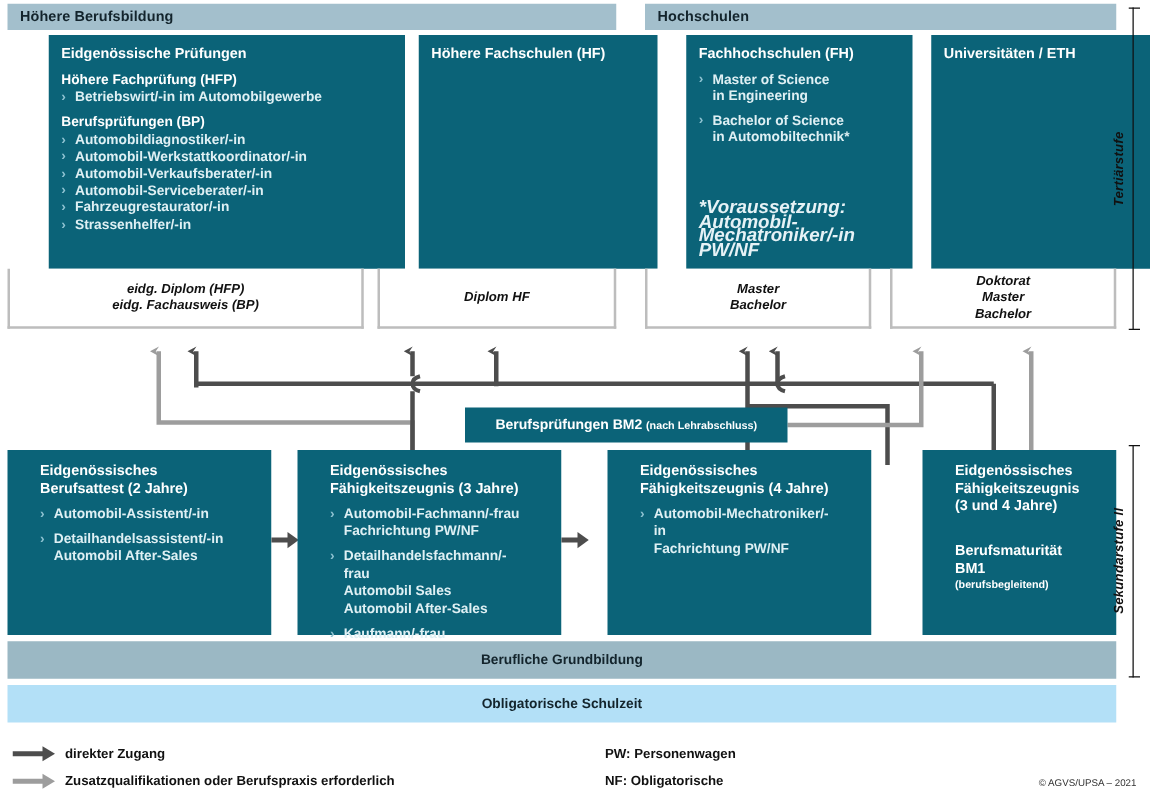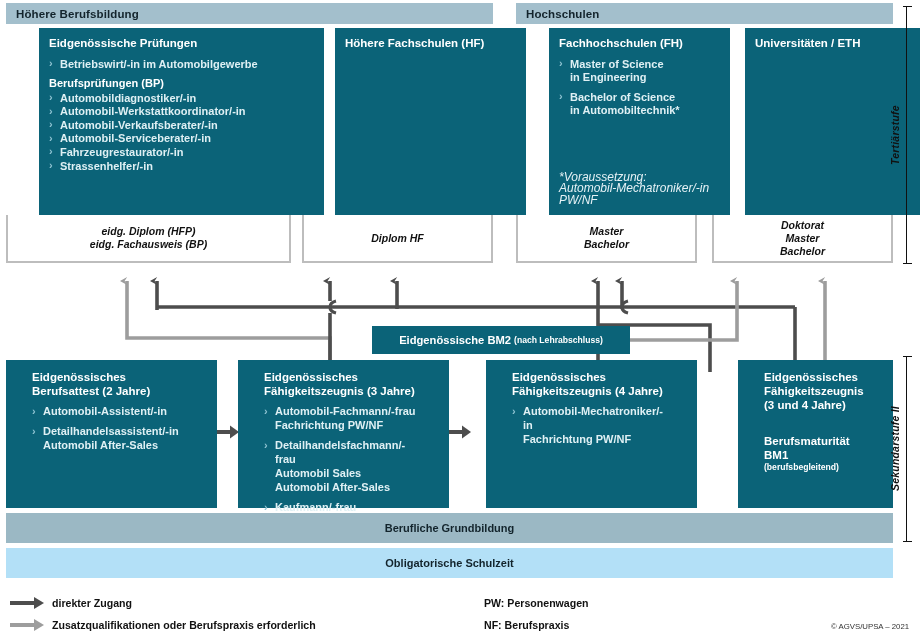--- a/index.html
+++ b/index.html
@@ -17,21 +17,21 @@
              display:flex;align-items:center;justify-content:center;text-align:center;
              color:#111;font-style:italic;font-weight:bold;font-size:10.5px;line-height:13px;}
 
   .boxtitle{font-weight:bold;font-size:11.5px;line-height:13.5px;margin:0 0 7px 0;color:#fff;}
   .subhead{font-weight:bold;font-size:11px;line-height:13.5px;margin:6px 0 1px 0;color:#fff;}
   ul.bl{list-style:none;margin:0;padding:0;}
   ul.bl li{position:relative;padding-left:11px;font-size:11px;line-height:13.6px;
            font-weight:bold;color:#dff0f4;margin:0 0 0 0;}
   ul.bl li.gap{margin-top:6px;}
   ul.bl li:before{content:"\203A";position:absolute;left:0;top:-0.5px;color:#8fc3d2;font-size:11px;}
-  .note{font-style:italic;font-weight:normal;font-size:12px;line-height:11.5px;color:#e6f2f6;}
+  .note{font-style:italic;font-weight:bold;font-size:15px;line-height:11.5px;color:#e6f2f6;}
 
   
   .sec{background:#0b6378;color:#fff;padding:10px 26px;}
   .sec .t{font-weight:bold;font-size:11.5px;line-height:14px;color:#fff;}
   .sec ul.bl{margin-top:6px;}
   .sec ul.bl li{color:#dff0f4;line-height:14px;}
   .bm1{font-weight:bold;font-size:11.5px;line-height:14px;color:#fff;}
   .bm1 small{display:block;font-size:8.6px;font-weight:bold;line-height:11px;}
 
   
@@ -102,20 +102,21 @@
     <path d="M825,104 L825,13" fill="none" stroke="#9d9d9d" stroke-width="3.6" marker-end="url(#mlight)"></path>
 
     <path d="M412,72 L412,13" fill="none" stroke="#9d9d9d" stroke-width="3.6" marker-end="url(#mlight)" opacity="0"></path>
   </svg>
 
   <div class="abs hdrband" style="left:6px;top:3px;width:487px;height:21px;">Höhere Berufsbildung</div>
   <div class="abs hdrband" style="left:516px;top:3px;width:377px;height:21px;">Hochschulen</div>
 
   <div class="abs tealbox" style="left:6px;top:28px;width:285px;height:187px;">
     <div class="boxtitle">Eidgenössische Prüfungen</div>
+    <div class="subhead" style="margin-top:0;">Höhere Fachprüfung (HFP)</div>
     <ul class="bl">
       <li>Betriebswirt/-in im Automobilgewerbe</li>
     </ul>
     <div class="subhead">Berufsprüfungen (BP)</div>
     <ul class="bl">
       <li>Automobildiagnostiker/-in</li>
       <li>Automobil-Werkstattkoordinator/-in</li>
       <li>Automobil-Verkaufsberater/-in</li>
       <li>Automobil-Serviceberater/-in</li>
       <li>Fahrzeugrestaurator/-in</li>
@@ -153,21 +154,21 @@
   <div class="abs tealbox" style="left:712px;top:28px;width:181px;height:187px;">
     <div class="boxtitle">Universitäten / ETH</div>
   </div>
   <div class="abs whitefoot" style="left:712px;top:215px;width:181px;height:48px;">
     <div><span>Doktorat</span><br>
          <span>Master</span><br>
          <span>Bachelor</span></div>
   </div>
 
   <div class="abs bm2" style="left:372px;top:326px;width:258px;height:28px;">
-    <span>Eidgenössische BM2</span>
+    <span>Berufsprüfungen BM2</span>
     <em>(nach Lehrabschluss)</em>
   </div>
 
   <div class="abs sec" style="left:6px;top:360px;width:211px;height:148px;">
     <div class="t" style="white-space:pre-line;">Eidgenössisches
 Berufsattest (2 Jahre)</div>
     <ul class="bl">
       <li style="white-space:pre-line;">Automobil-Assistent/-in</li>
       <li class="gap" style="white-space:pre-line;">Detailhandelsassistent/-in
 Automobil After-Sales</li>
@@ -225,21 +226,21 @@
   </svg>
   <div class="abs lgtext" style="left:52px;top:597px;width:300px;">direkter Zugang</div>
 
   <svg class="abs" style="left:10px;top:618px;width:36px;height:14px;" width="36" height="14" viewBox="0 0 36 14">
     <path d="M0,7 L26,7" stroke="#9d9d9d" stroke-width="4" fill="none"></path>
     <path d="M24,1 L34,7 L24,13 Z" fill="#9d9d9d"></path>
   </svg>
   <div class="abs lgtext" style="left:52px;top:619px;width:420px;">Zusatzqualifikationen oder Berufspraxis erforderlich</div>
 
   <div class="abs lgtext" style="left:484px;top:597px;width:240px;">PW: Personenwagen</div>
-  <div class="abs lgtext" style="left:484px;top:619px;width:240px;">NF: Berufspraxis</div>
+  <div class="abs lgtext" style="left:484px;top:619px;width:240px;">NF: Obligatorische</div>
   <div class="abs copy" style="left:831px;top:622px;width:110px;text-align:left;">© AGVS/UPSA – 2021</div>
 
   <div class="brk" style="left:906px;top:6px;height:258px;"></div>
   <div class="abs vlabel" style="left:886px;top:6px;width:18px;height:258px;">Tertiärstufe</div>
 
   <div class="brk" style="left:906px;top:356px;height:186px;"></div>
   <div class="abs vlabel" style="left:886px;top:356px;width:18px;height:186px;">Sekundarstufe II</div>
 
 </div>
 

